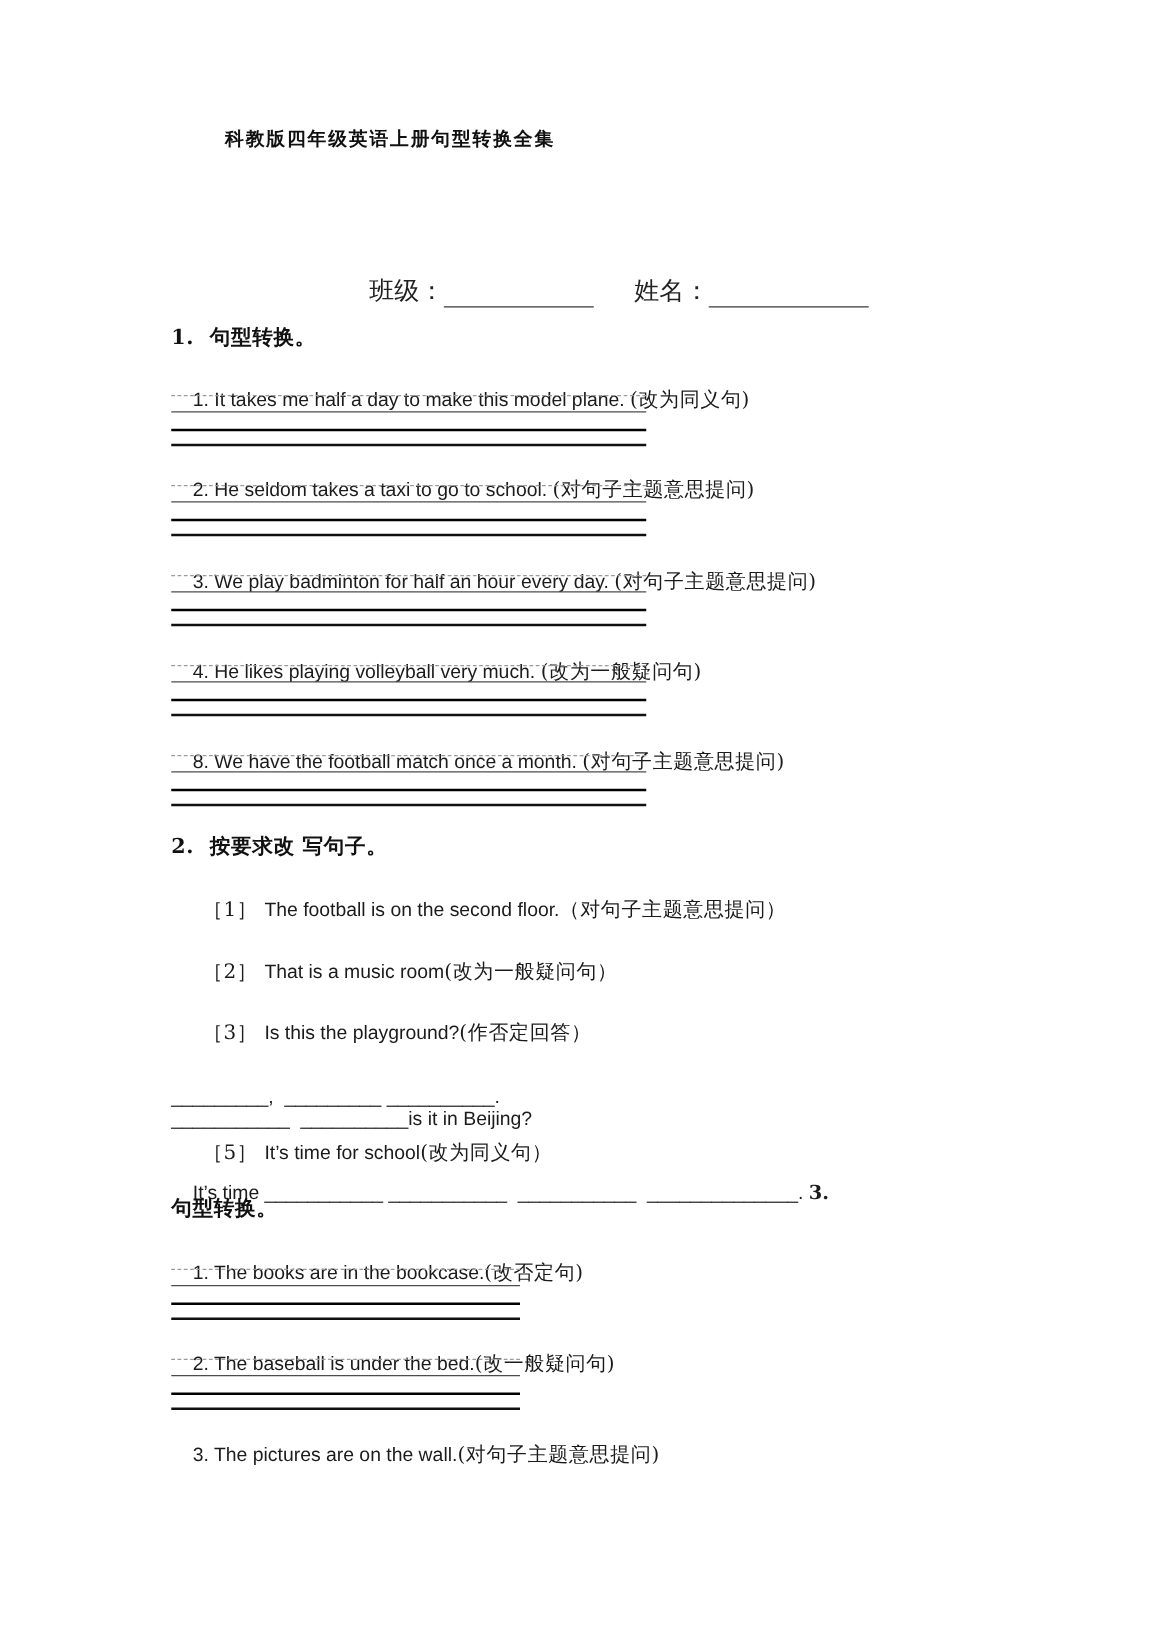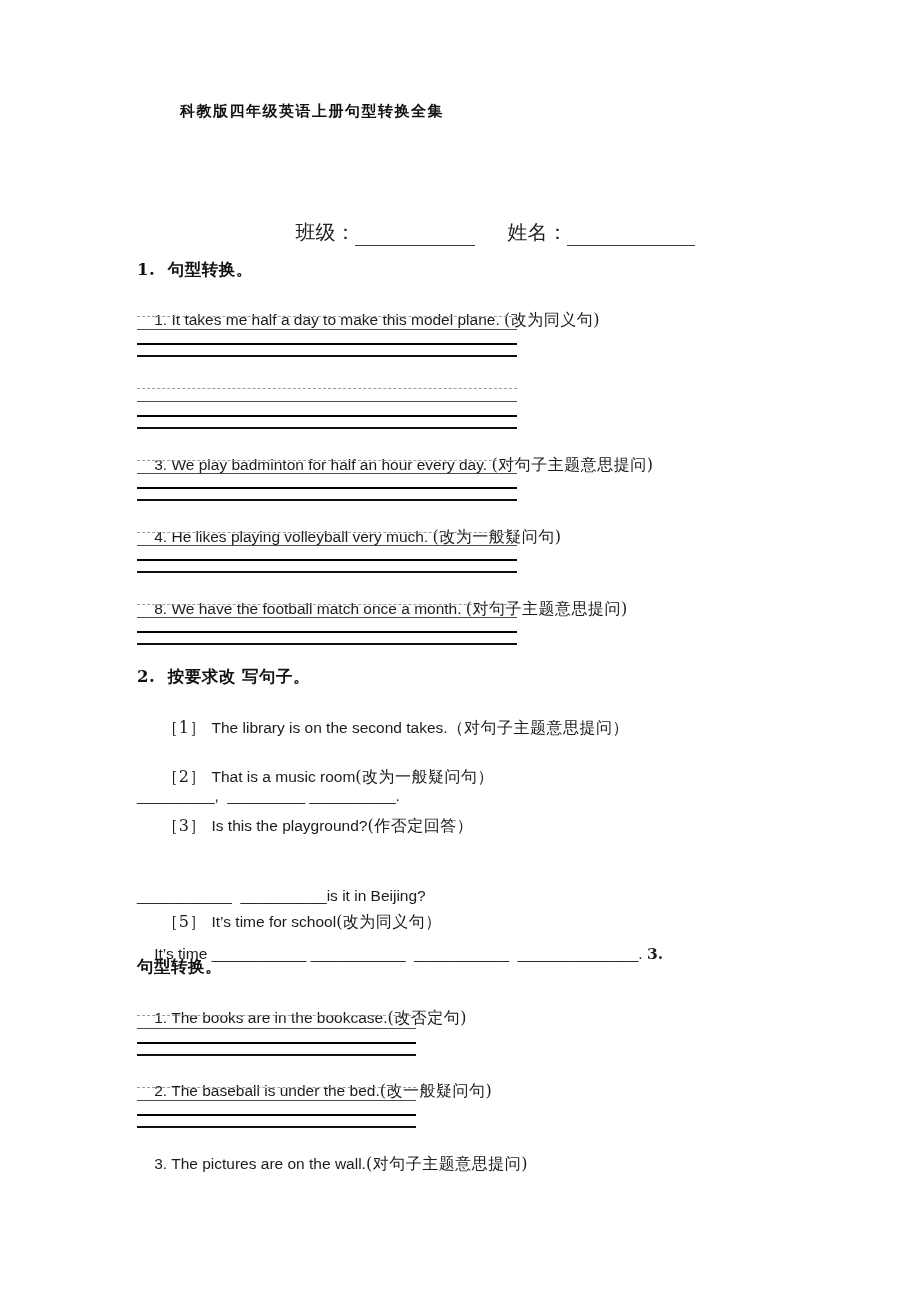--- a/index.html
+++ b/index.html
@@ -85,20 +85,23 @@
   <div class="abs line" style="top:290px;">
     <span>1. It takes me half a day to make this model plane. </span><span class="cn">(改为同义句)</span>
   </div>
   <div class="ruled w-s1" style="top:316px;">
     <div class="rl rl1"></div>
       <div class="rl rl2"></div>
       <div class="rl rl3"></div>
       <div class="rl rl4"></div>
   </div>
 
+  <div class="abs line" style="top:362px;">
+    <span>2. He seldom takes a taxi to go to school. </span><span class="cn">(对句子主题意思提问)</span>
+  </div>
   <div class="ruled w-s1" style="top:388px;">
     <div class="rl rl1"></div>
       <div class="rl rl2"></div>
       <div class="rl rl3"></div>
       <div class="rl rl4"></div>
   </div>
 
   <div class="abs line" style="top:435px;">
     <span>3. We play badminton for half an hour every day. </span><span class="cn">(对句子主题意思提问)</span>
   </div>
@@ -125,31 +128,31 @@
   <div class="ruled w-s1" style="top:604px;">
     <div class="rl rl1"></div>
       <div class="rl rl2"></div>
       <div class="rl rl3"></div>
       <div class="rl rl4"></div>
   </div>
 
   <div class="abs heading" style="top:666px;">2.  按要求改 写句子。</div>
 
   <div class="abs line indent" style="top:698px;">
-    <span class="cn">［1］ </span><span>The library is on the second takes.</span><span class="cn">（对句子主题意思提问）</span>
+    <span class="cn">［1］ </span><span>The football is on the second floor.</span><span class="cn">（对句子主题意思提问）</span>
   </div>
 
   <div class="abs line indent" style="top:747px;">
     <span class="cn">［2］ </span><span>That is a music room</span><span class="cn">(改为一般疑问句）</span>
   </div>
 
   <div class="abs line indent" style="top:796px;">
     <span class="cn">［3］ </span><span>Is this the playground?</span><span class="cn">(作否定回答）</span>
   </div>
-  <div class="abs line" style="top:786px;">_________,  _________ __________.</div>
+  <div class="abs line" style="top:868px;">_________,  _________ __________.</div>
 
   <div class="abs line" style="top:867px;margin-top:19px;">___________  __________is it in Beijing?</div>
 
   <div class="abs line indent" style="top:892px;">
     <span class="cn">［5］ </span><span>It’s time for school</span><span class="cn">(改为同义句）</span>
   </div>
 
   <div class="abs line" style="top:924px;">
     <span>It’s time </span><span>___________ ___________  ___________  ______________. </span><span class="boldnum">3.</span>
   </div>

